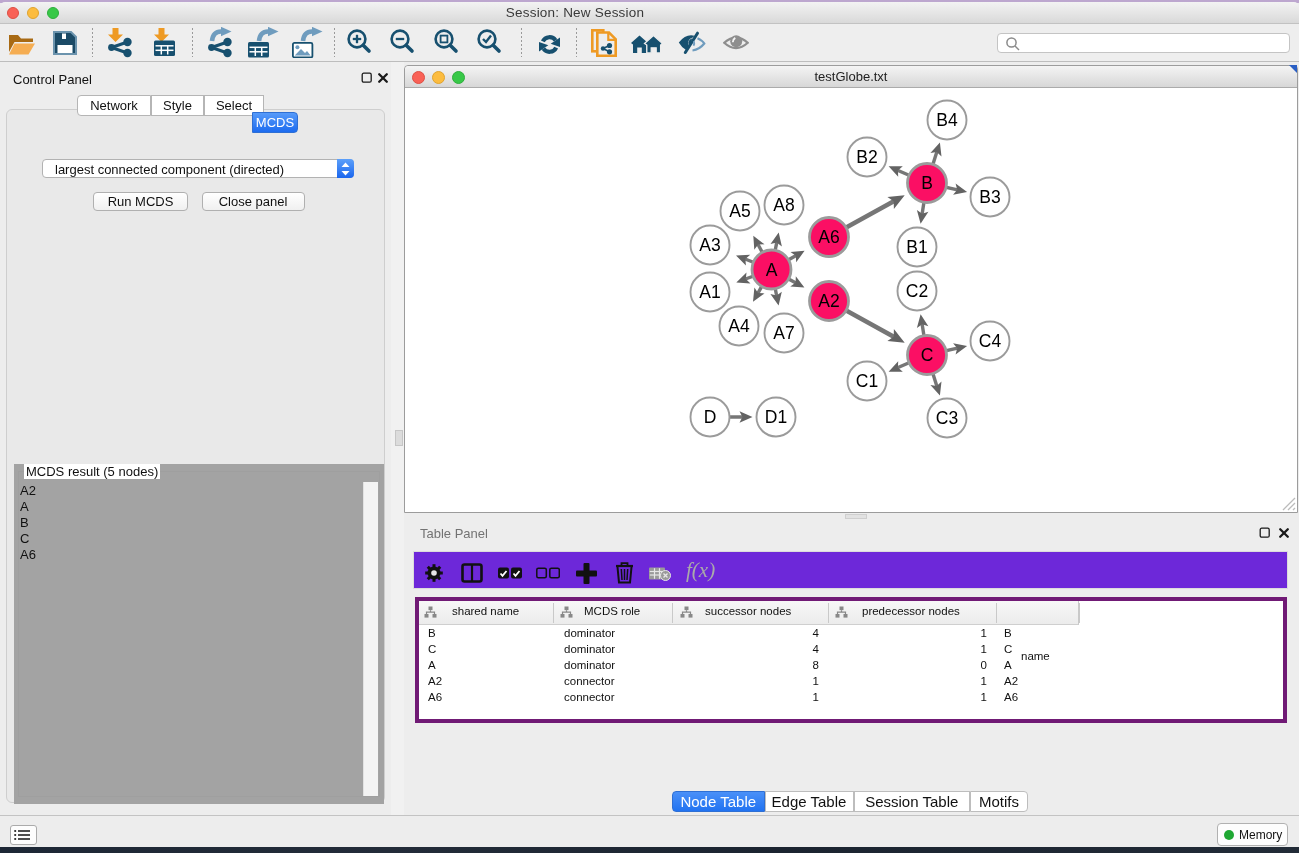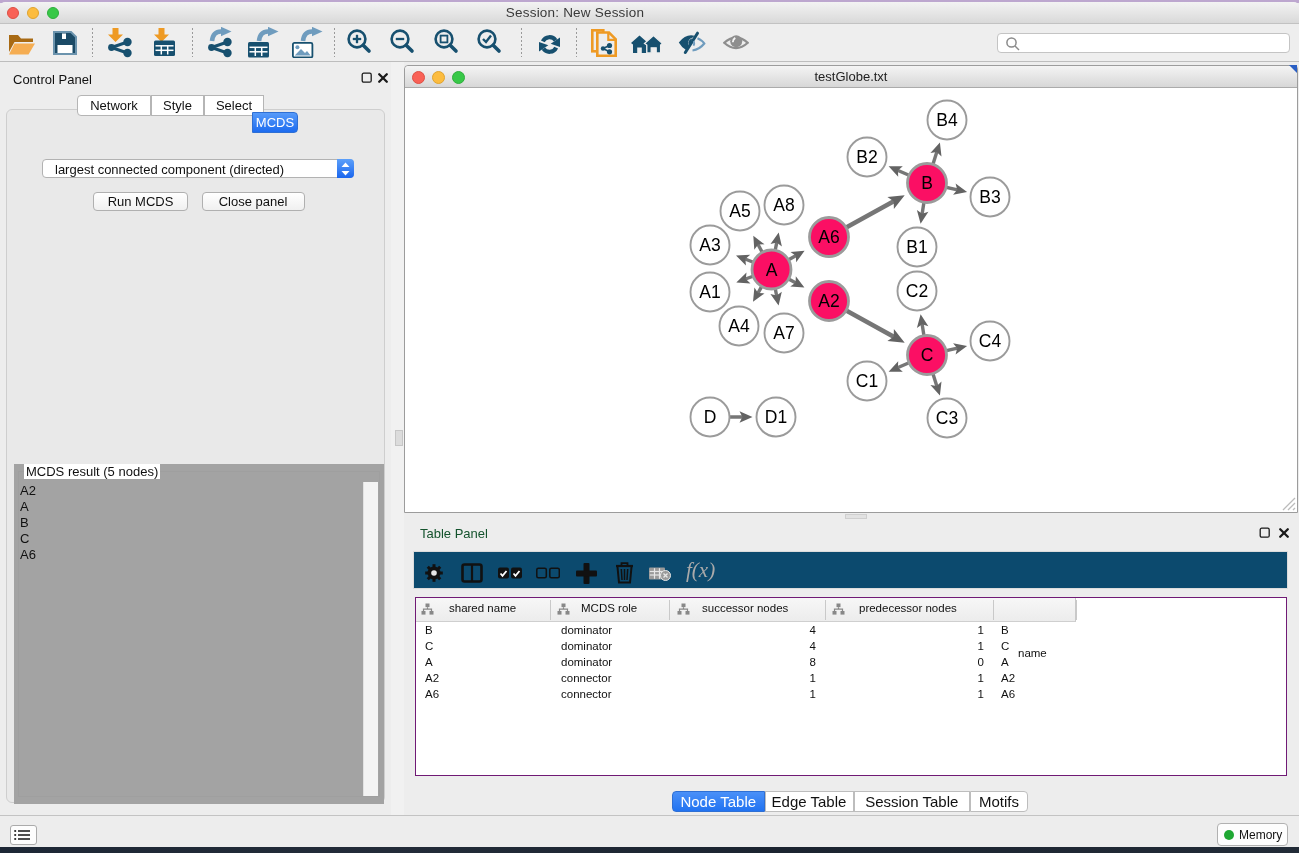--- a/index.html
+++ b/index.html
@@ -17,22 +17,22 @@
 
 .cp-title { position:absolute; left:13px; top:72px; font-size:13px; color:#111; }
 .tab { position:absolute; top:95px; height:21px; border:1px solid #b5b5b5; background:#fff; color:#111; font-size:13px; text-align:center; line-height:20px; }
 .pane { position:absolute; left:6px; top:109px; width:379px; height:694px; background:#e9e9e9; border:1px solid #cecece; border-radius:6px; }
 .btn { position:absolute; height:19px; background:linear-gradient(#ffffff,#f0f0f0); border:1px solid #b0b0b0; border-radius:4px; font-size:13px; text-align:center; color:#111; line-height:17px; }
 
 .nwin { position:absolute; left:404px; top:65px; width:894px; height:448px; background:#fff; border:1px solid #9c9c9c; border-radius:4px 4px 0 0; }
 .ntitle { position:absolute; left:0; top:0; width:892px; height:22px; background:linear-gradient(#f4f4f4,#d7d7d7); border-bottom:1px solid #ababab; border-radius:4px 4px 0 0; }
 .tl2 { position:absolute; top:4.5px; width:13px; height:13px; border-radius:50%; }
 
-.tp-toolbar { position:absolute; left:413px; top:551px; width:875px; height:38px; background:#0c4a6e; border:1px solid #dcdcdc; }
-.ttable { position:absolute; left:415px; top:597px; width:872px; height:179px; background:#fff; border:1px solid #701a75; }
+.tp-toolbar { position:absolute; left:413px; top:551px; width:875px; height:38px; background:#6d28d9; border:1px solid #dcdcdc; }
+.ttable { position:absolute; left:415px; top:597px; width:872px; height:126px; background:#fff; border:4px solid #701a75; }
 .thead { position:absolute; left:0; top:0; width:660px; height:24px; background:linear-gradient(#f7f7f7,#ececec); border-bottom:1px solid #cfcfcf; border-right:1px solid #c9c9c9; }
 .hsep { position:absolute; top:2px; height:20px; width:1px; background:#c9c9c9; }
 .hlabel { position:absolute; top:4px; font-size:11.5px; color:#111; }
 .cell { position:absolute; font-size:11.5px; color:#111; }
 .btab { position:absolute; top:791px; height:21px; border:1px solid #bdbdbd; background:#fff; color:#111; font-size:15px; text-align:center; line-height:19px; }
 
 .statusbar { position:absolute; left:0; top:815px; width:1299px; height:32px; background:#ededed; border-top:1px solid #c3c3c3; }
 .darkstrip { position:absolute; left:0; top:847px; width:1299px; height:6px; background:linear-gradient(90deg,#1d2735,#232c39 30%,#1b2430 60%,#222b37); }
 </style>
 </head>
@@ -312,21 +312,21 @@
 <text x="542.0" y="38.0" text-anchor="middle" font-family="Liberation Sans, sans-serif" font-size="17.5" fill="#000000">B4</text>
 <text x="522.0" y="273.0" text-anchor="middle" font-family="Liberation Sans, sans-serif" font-size="17.5" fill="#000000">C</text>
 <text x="462.0" y="299.0" text-anchor="middle" font-family="Liberation Sans, sans-serif" font-size="17.5" fill="#000000">C1</text>
 <text x="512.0" y="209.0" text-anchor="middle" font-family="Liberation Sans, sans-serif" font-size="17.5" fill="#000000">C2</text>
 <text x="542.0" y="336.0" text-anchor="middle" font-family="Liberation Sans, sans-serif" font-size="17.5" fill="#000000">C3</text>
 <text x="585.0" y="259.0" text-anchor="middle" font-family="Liberation Sans, sans-serif" font-size="17.5" fill="#000000">C4</text>
 <text x="305.0" y="335.0" text-anchor="middle" font-family="Liberation Sans, sans-serif" font-size="17.5" fill="#000000">D</text>
 <text x="371.0" y="335.0" text-anchor="middle" font-family="Liberation Sans, sans-serif" font-size="17.5" fill="#000000">D1</text>
 </svg>
 
-  <div class="abs" style="left:420px; top:526px; font-size:13px; color:#14532d;">Table Panel</div>
+  <div class="abs" style="left:420px; top:526px; font-size:13px; color:#737373;">Table Panel</div>
   <svg class="abs" style="left:1259px; top:527px" width="12" height="12">
       <rect x="1.2" y="1.2" width="9" height="9" rx="1.5" fill="none" stroke="#1a1a1a" stroke-width="1.3"></rect>
     </svg>
     <svg class="abs" style="left:1277.5px; top:527px" width="12" height="12">
       <path d="M2.2 2.2 L9.8 9.8 M9.8 2.2 L2.2 9.8" stroke="#1a1a1a" stroke-width="2.3" stroke-linecap="round"></path>
     </svg>
   <div class="tp-toolbar">
     <svg class="abs" style="left:10.0px; top:11.0px" width="20" height="20" viewBox="0 0 20 20">
         <g fill="#111">
           <rect x="8.5" y="1.2" width="3" height="4" transform="rotate(0 10 10)"></rect>

